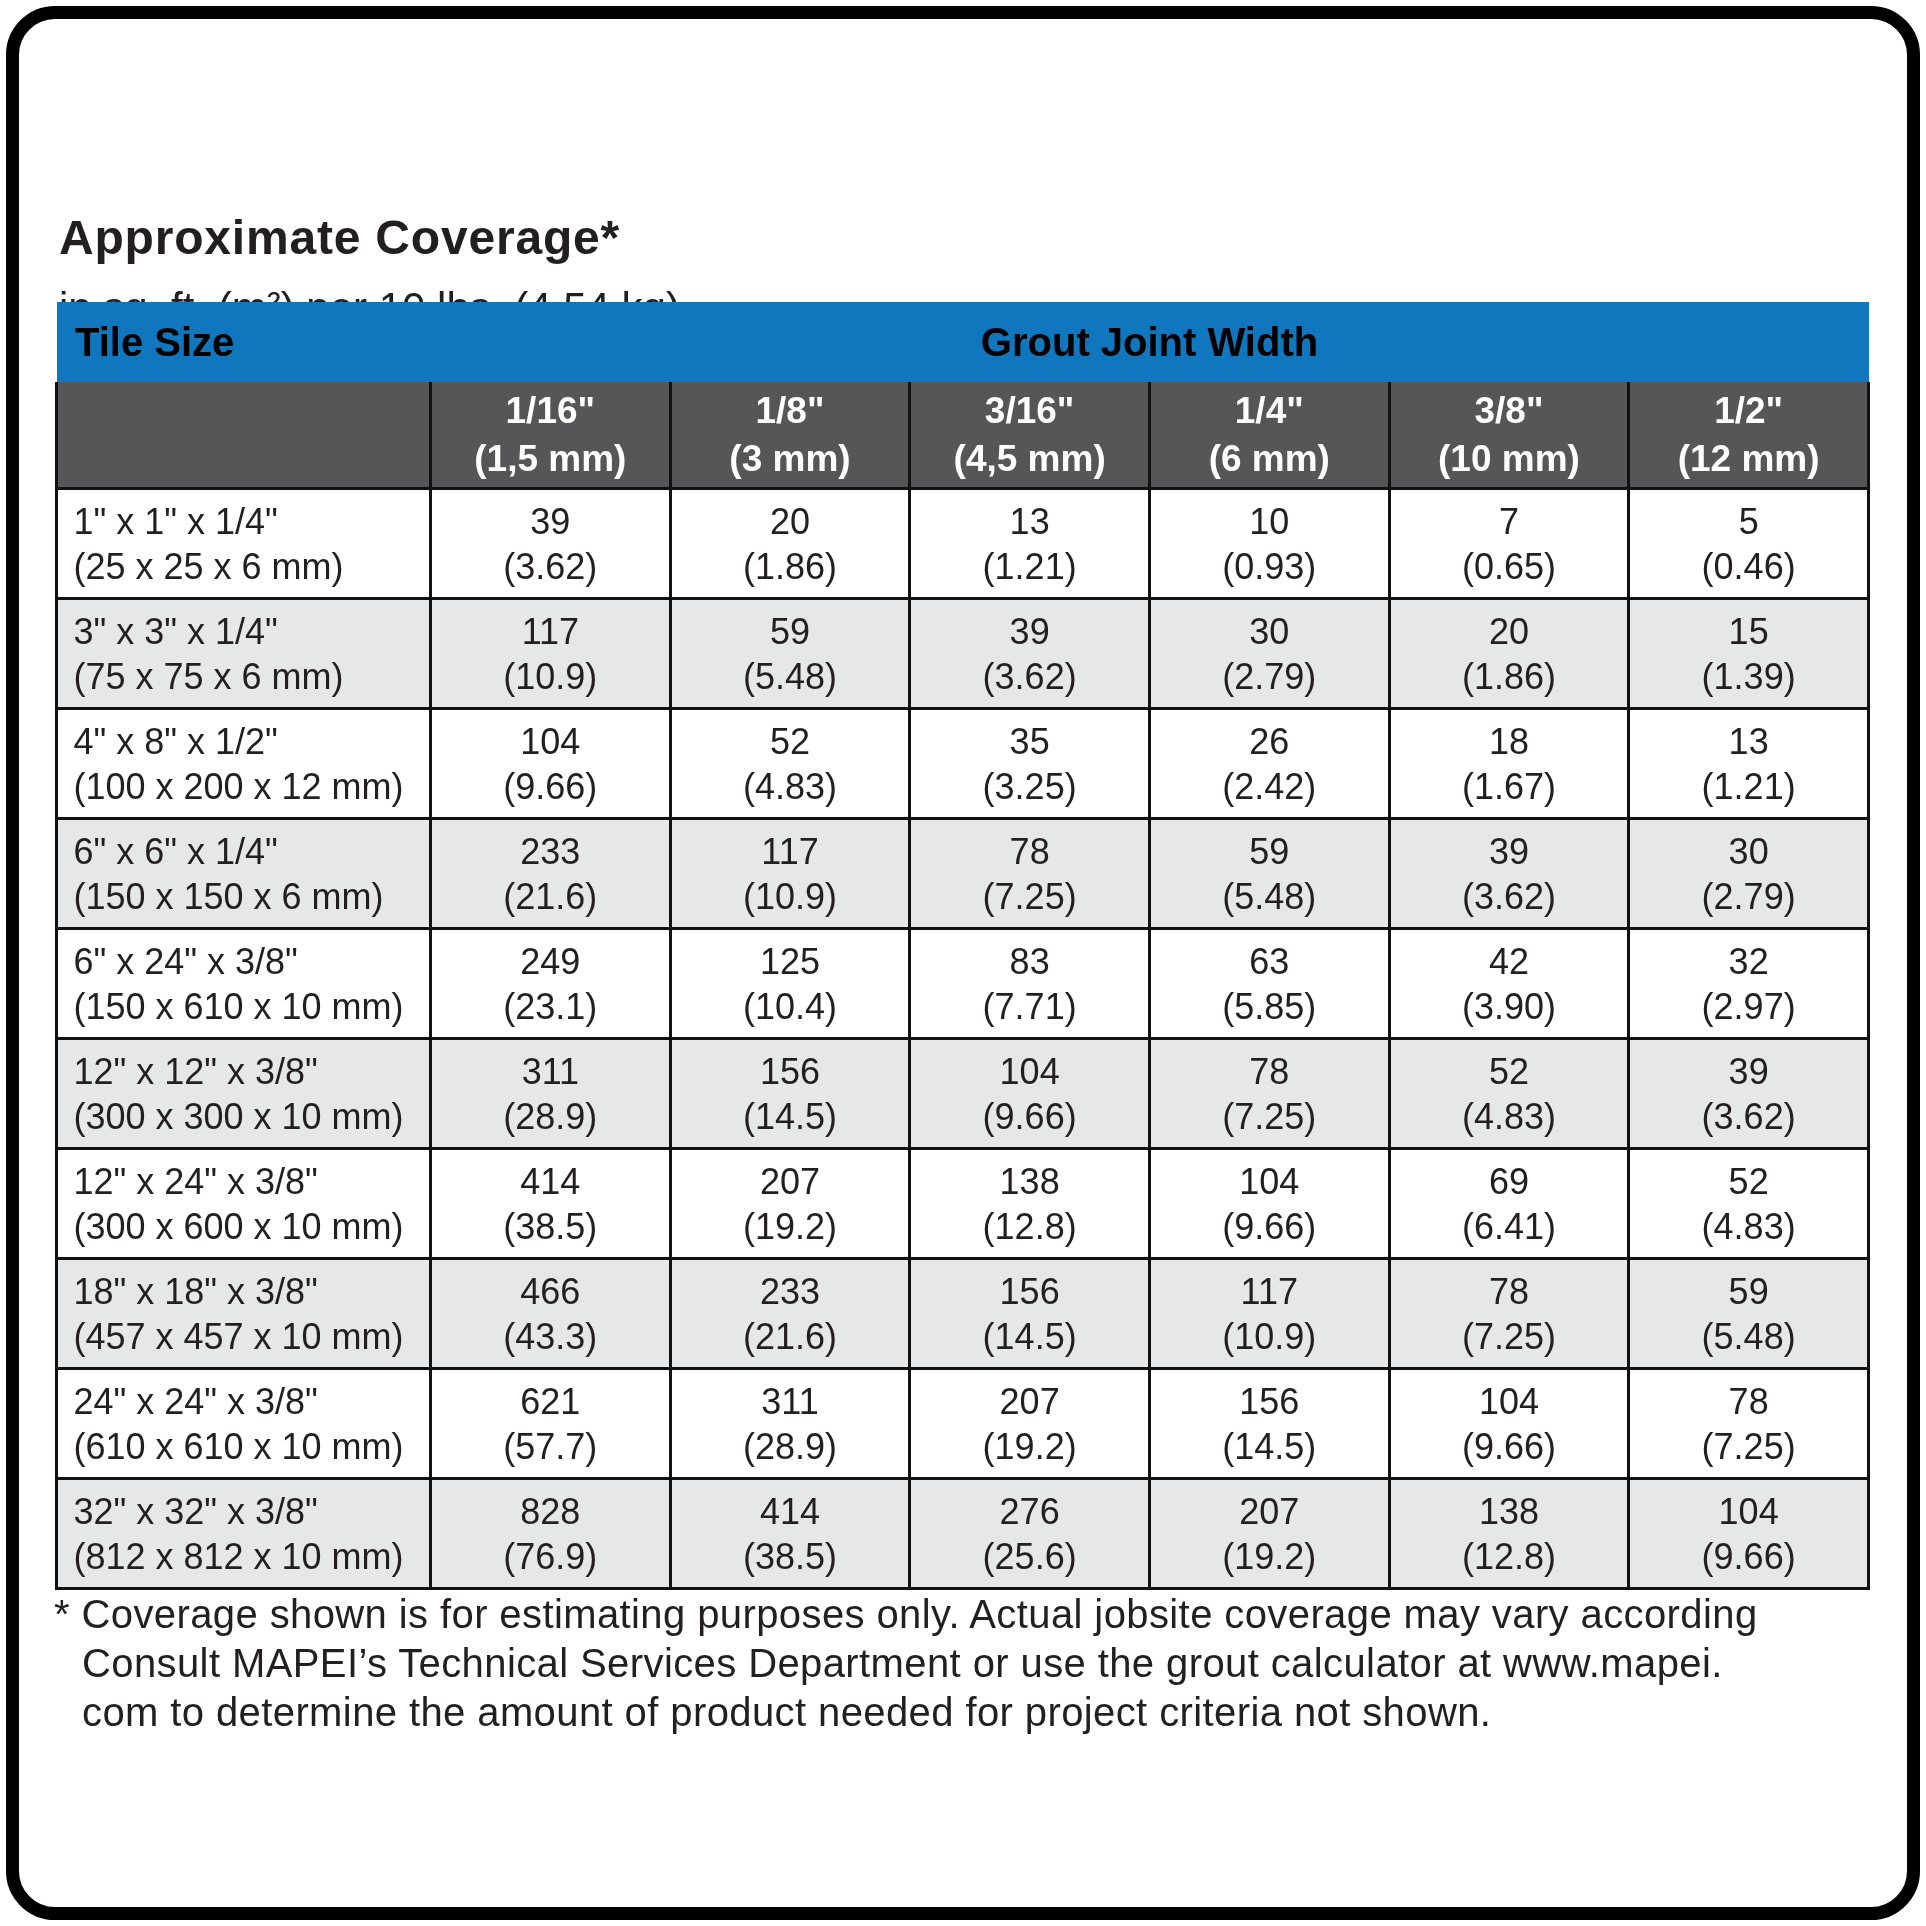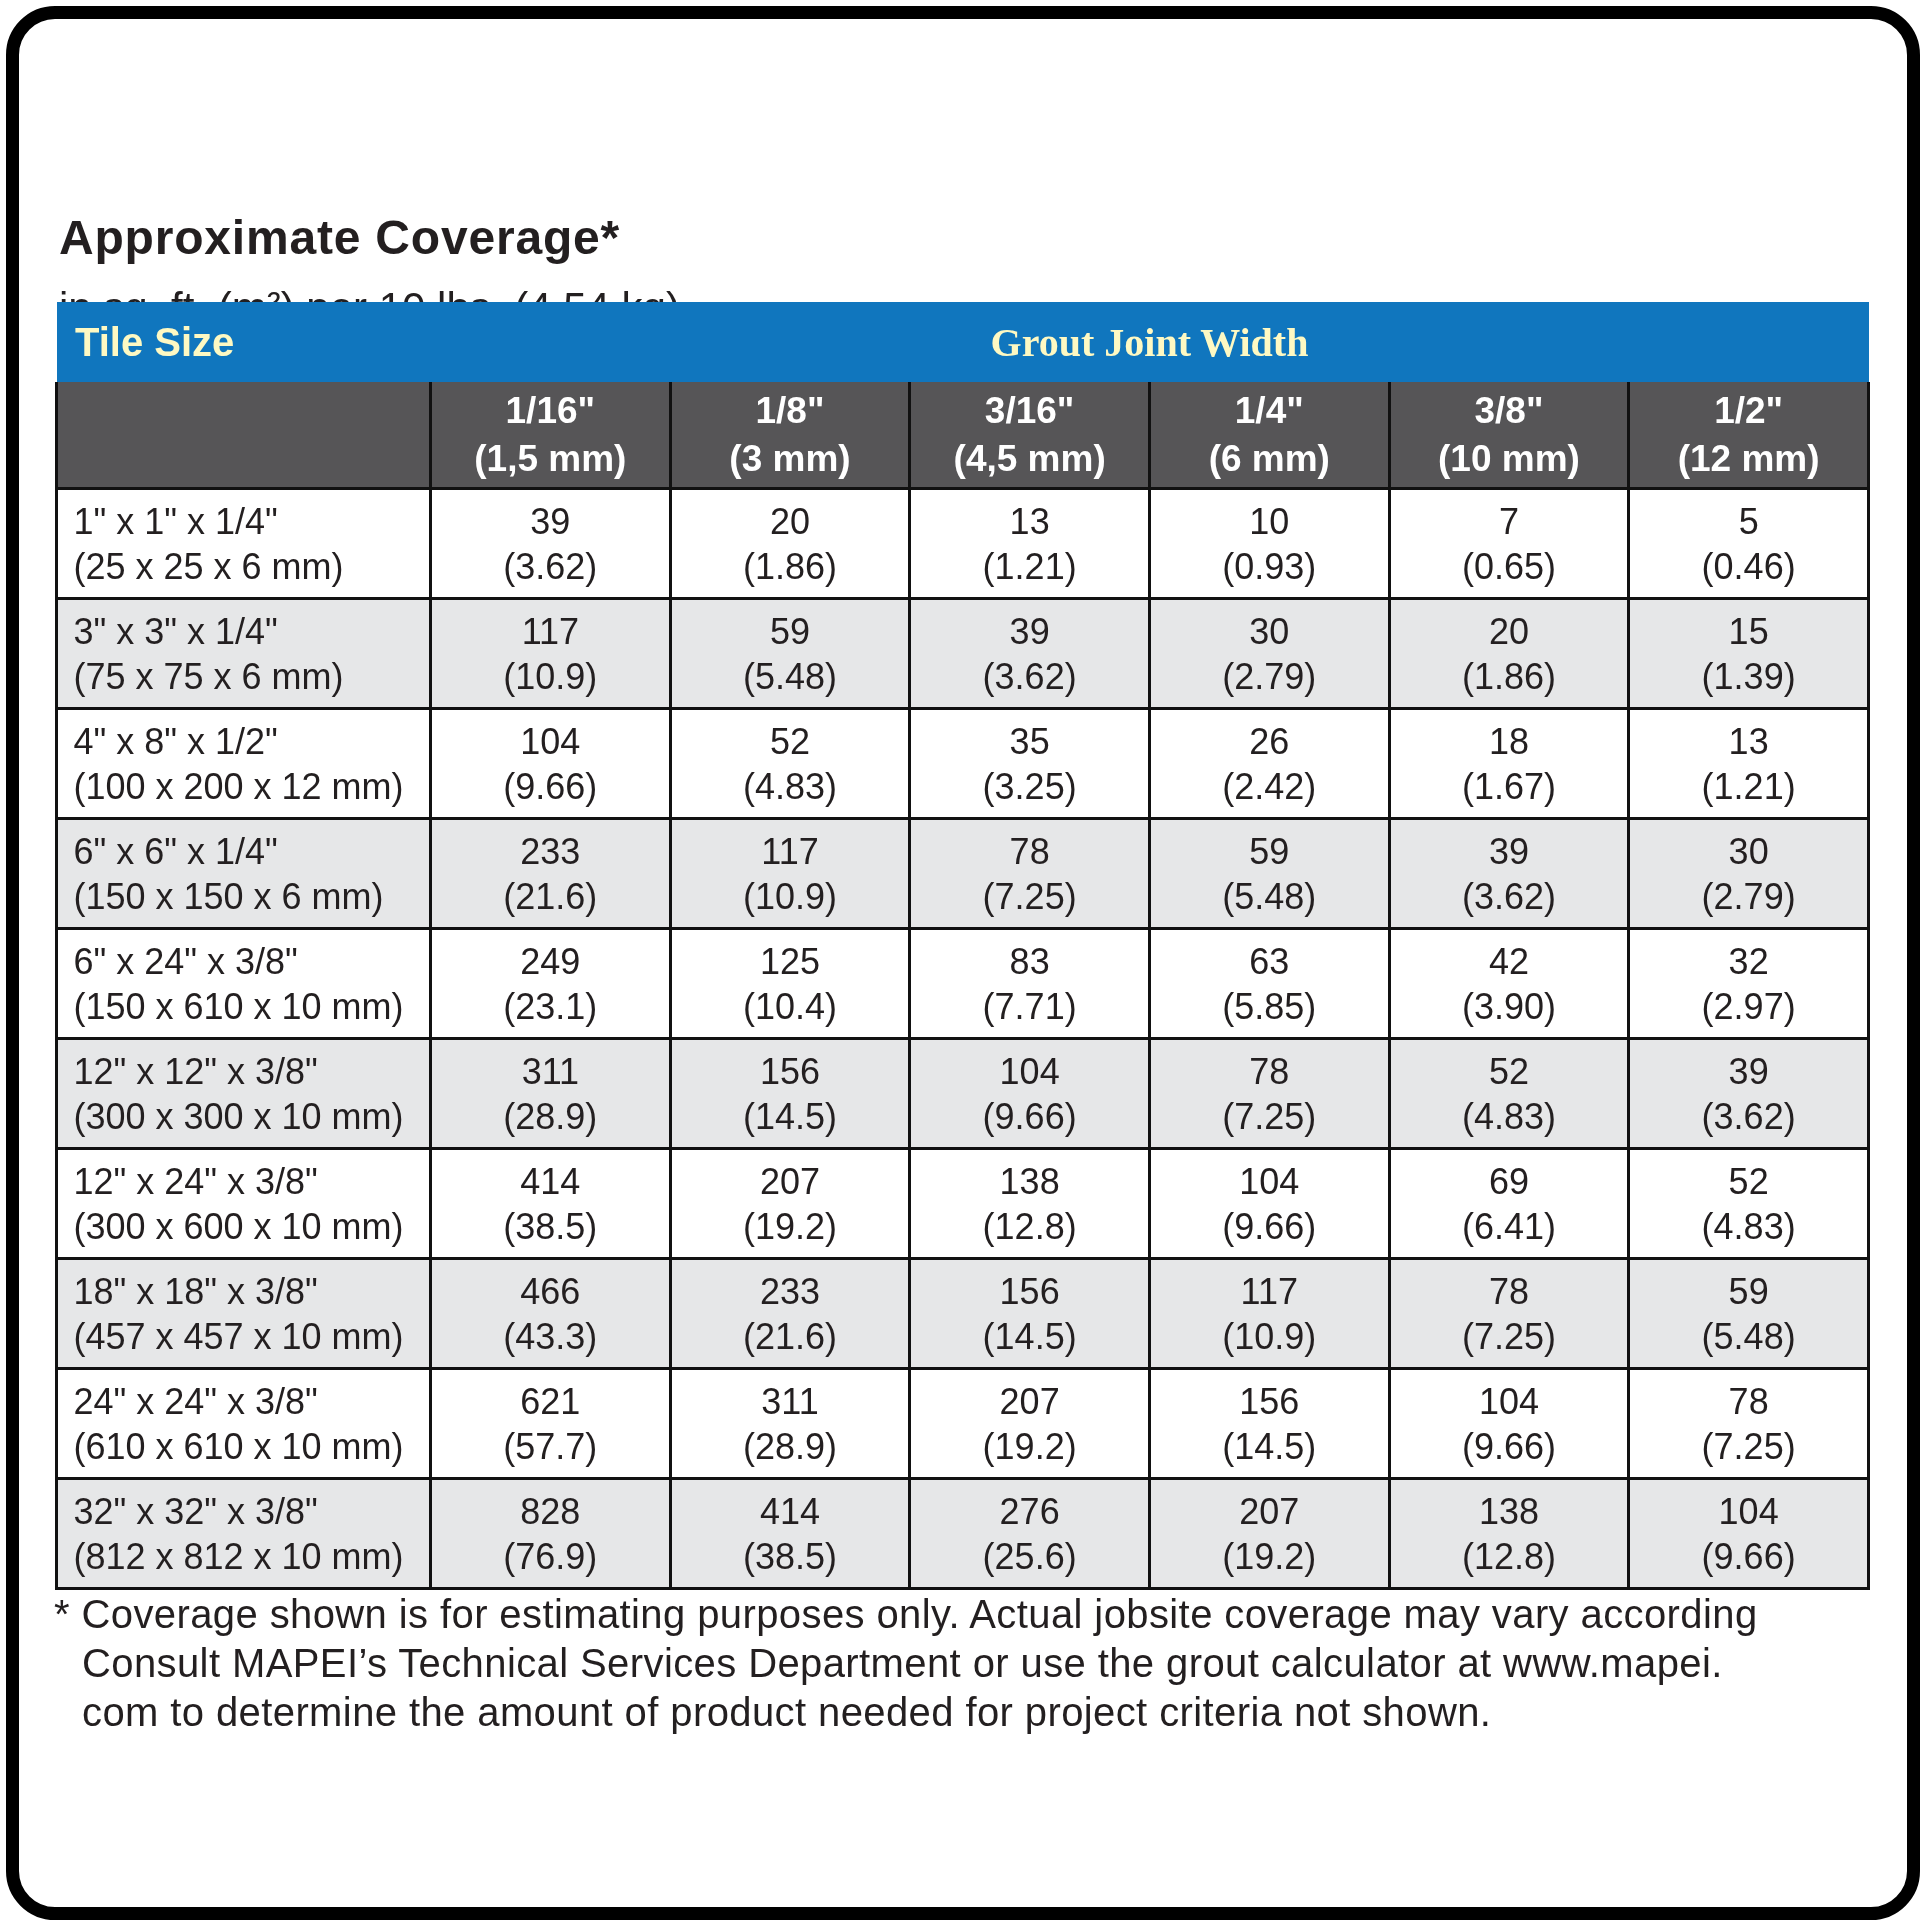--- a/index.html
+++ b/index.html
@@ -12,25 +12,25 @@
   html,body{margin:0;padding:0;background:#fff;}
   body{width:1926px;height:1926px;font-family:"Liberation Sans",sans-serif;color:var(--text-dark);}
   .canvas{position:relative;width:1926px;height:1926px;background:#ffffff;overflow:hidden;}
   .frame{position:absolute;inset:6.2px;border:13px solid #000;border-radius:49px;pointer-events:none;}
   .title{position:absolute;left:59px;top:178px;font-size:48px;font-weight:700;letter-spacing:0.8px;}
   .subtitle{position:absolute;left:59px;top:242px;font-size:42px;font-weight:400;}
   .table-wrap{position:absolute;left:55px;top:302px;width:1815px;}
   table{width:100%;border-collapse:collapse;table-layout:fixed;}
   col.size-col{width:374px;}
   thead tr.blue-row th{
-    background:var(--header-blue);color:#fef9c3;height:78px;border:none;
+    background:var(--header-blue);color:#000000;height:78px;border:none;
     font-weight:700;font-size:40px;vertical-align:middle;
   }
   thead tr.blue-row th.corner{text-align:left;padding-left:18.5px;}
-  thead tr.blue-row th.group{text-align:center;font-family:Liberation Serif, serif;}
+  thead tr.blue-row th.group{text-align:center;}
   thead tr.sub-row th{
     background:var(--header-gray);color:#ffffff;height:103px;
     border:3.1px solid var(--line-black);border-top:none;
     font-weight:700;font-size:37px;line-height:48px;text-align:center;vertical-align:middle;
   }
   tbody td{
     border:3.1px solid var(--line-black);height:105px;
     font-size:36px;line-height:45px;text-align:center;vertical-align:middle;
     background:#ffffff;
   }

